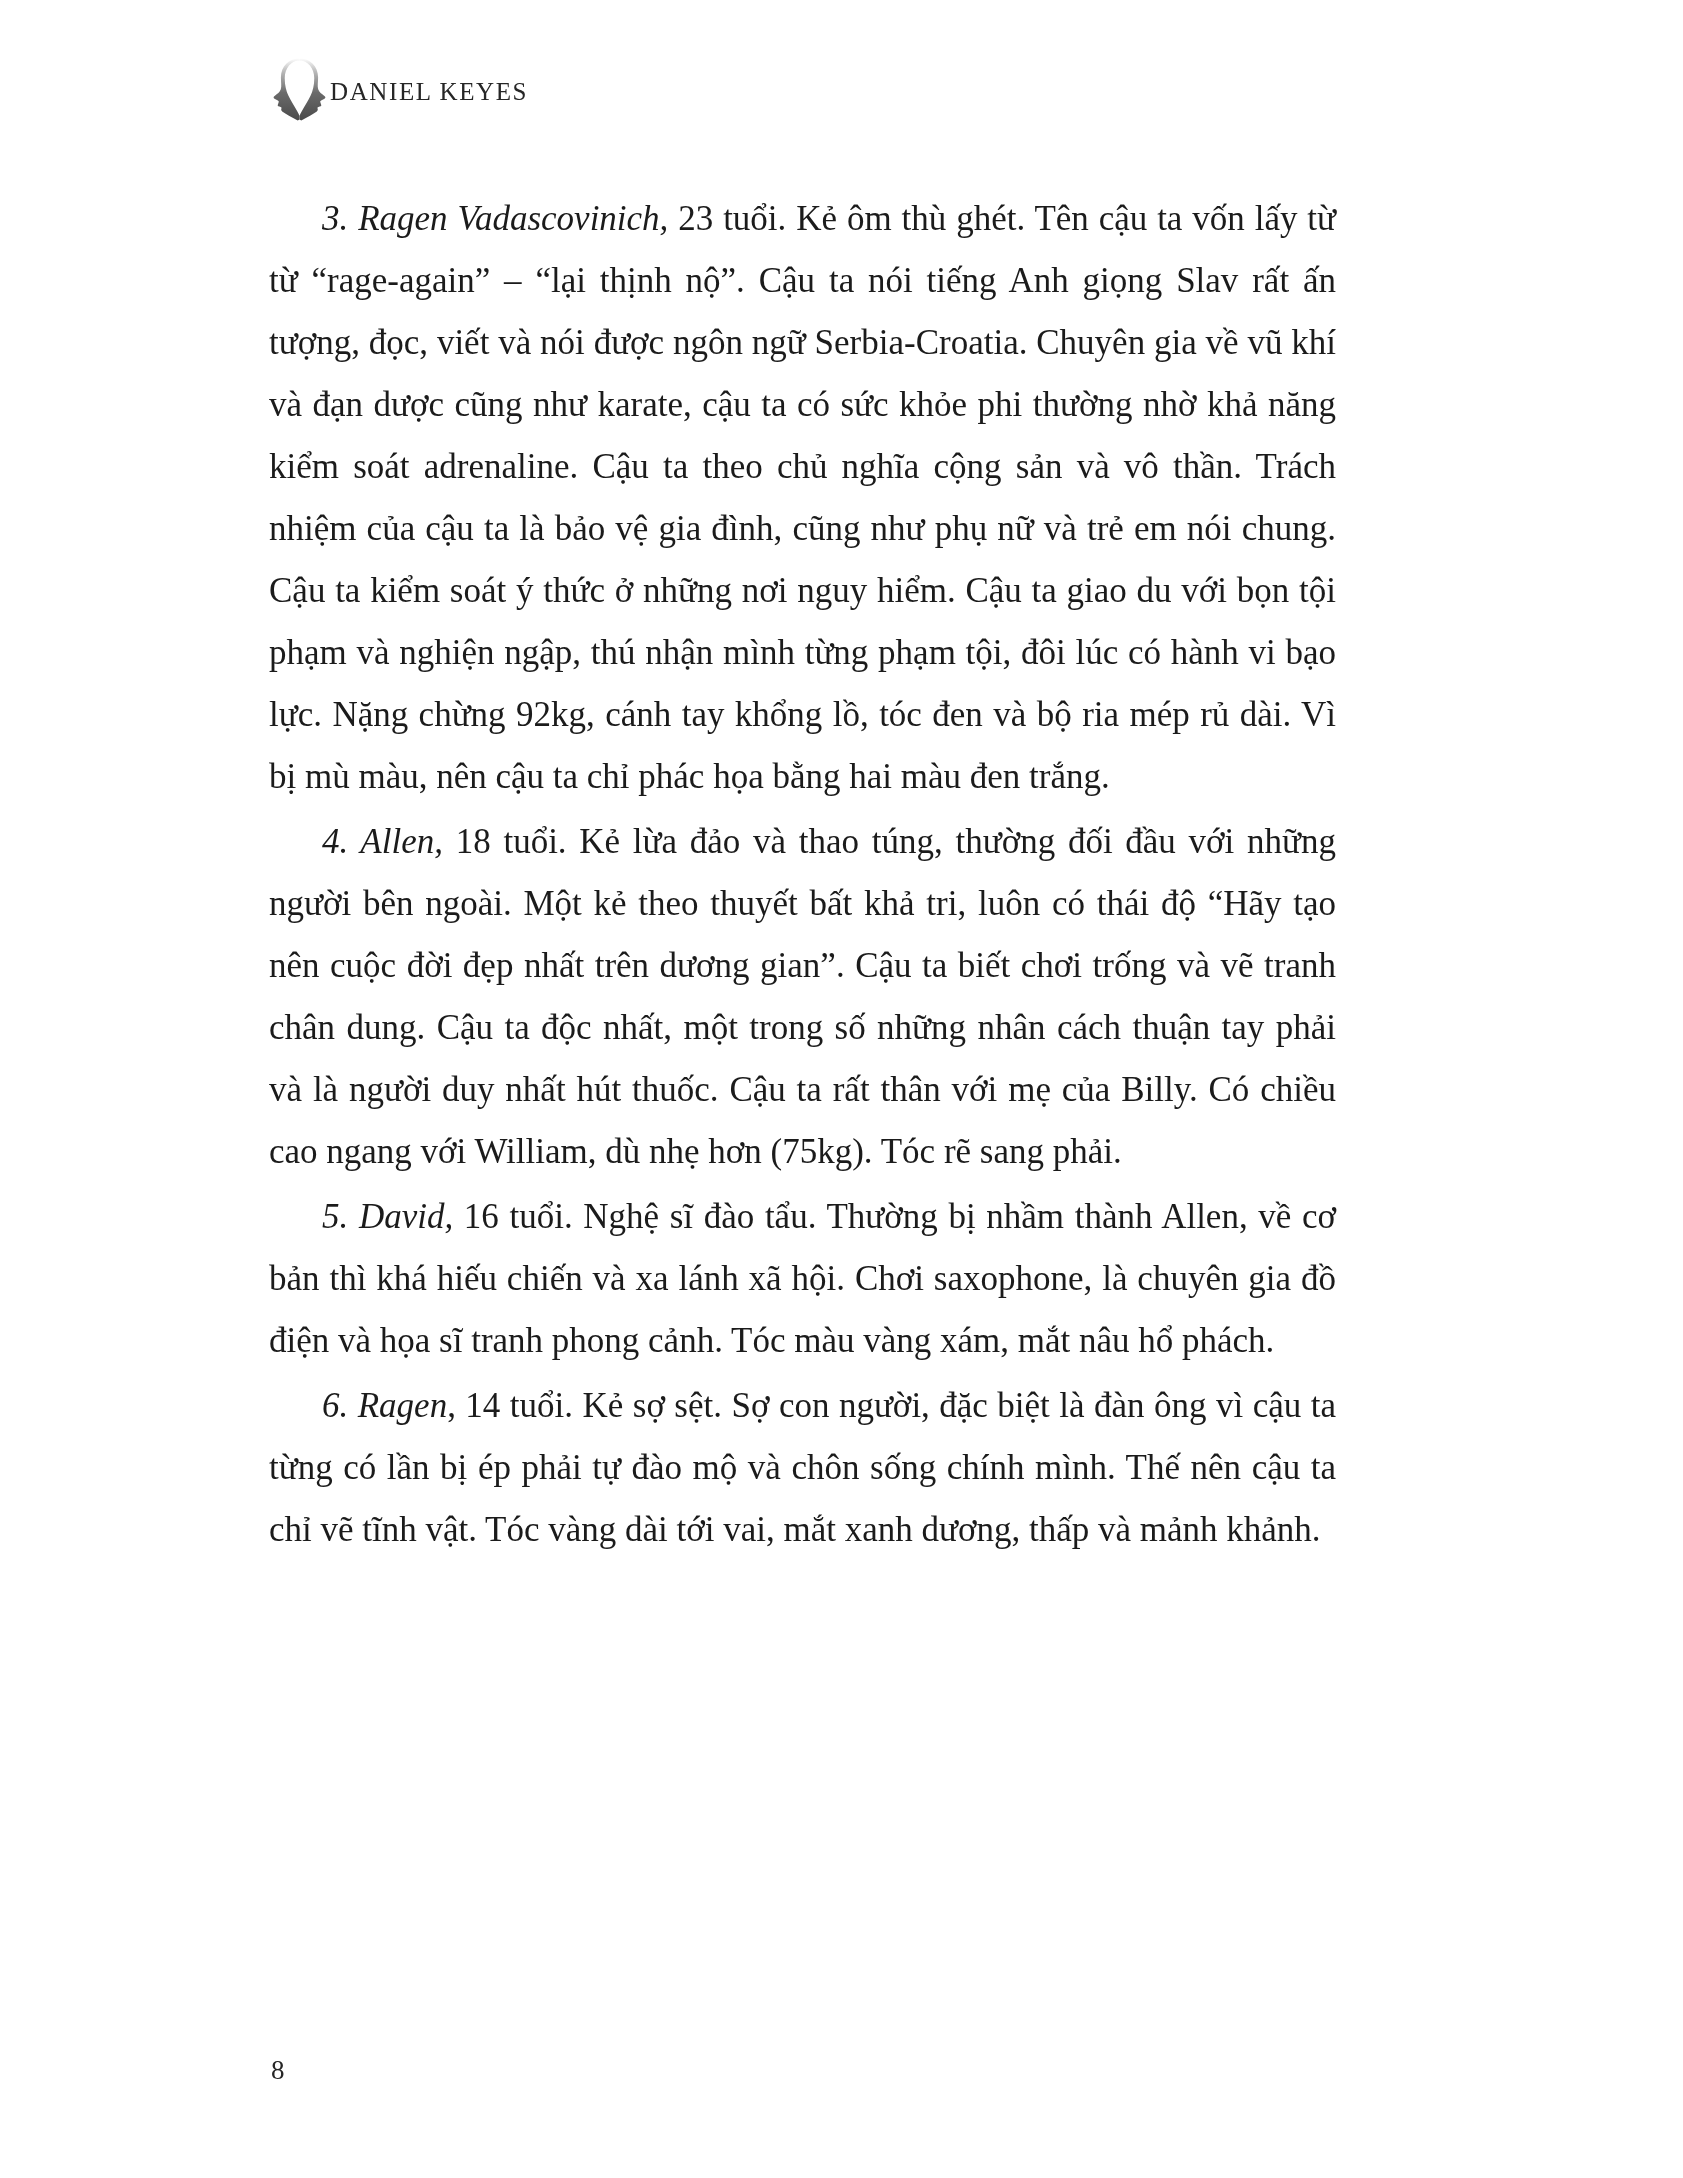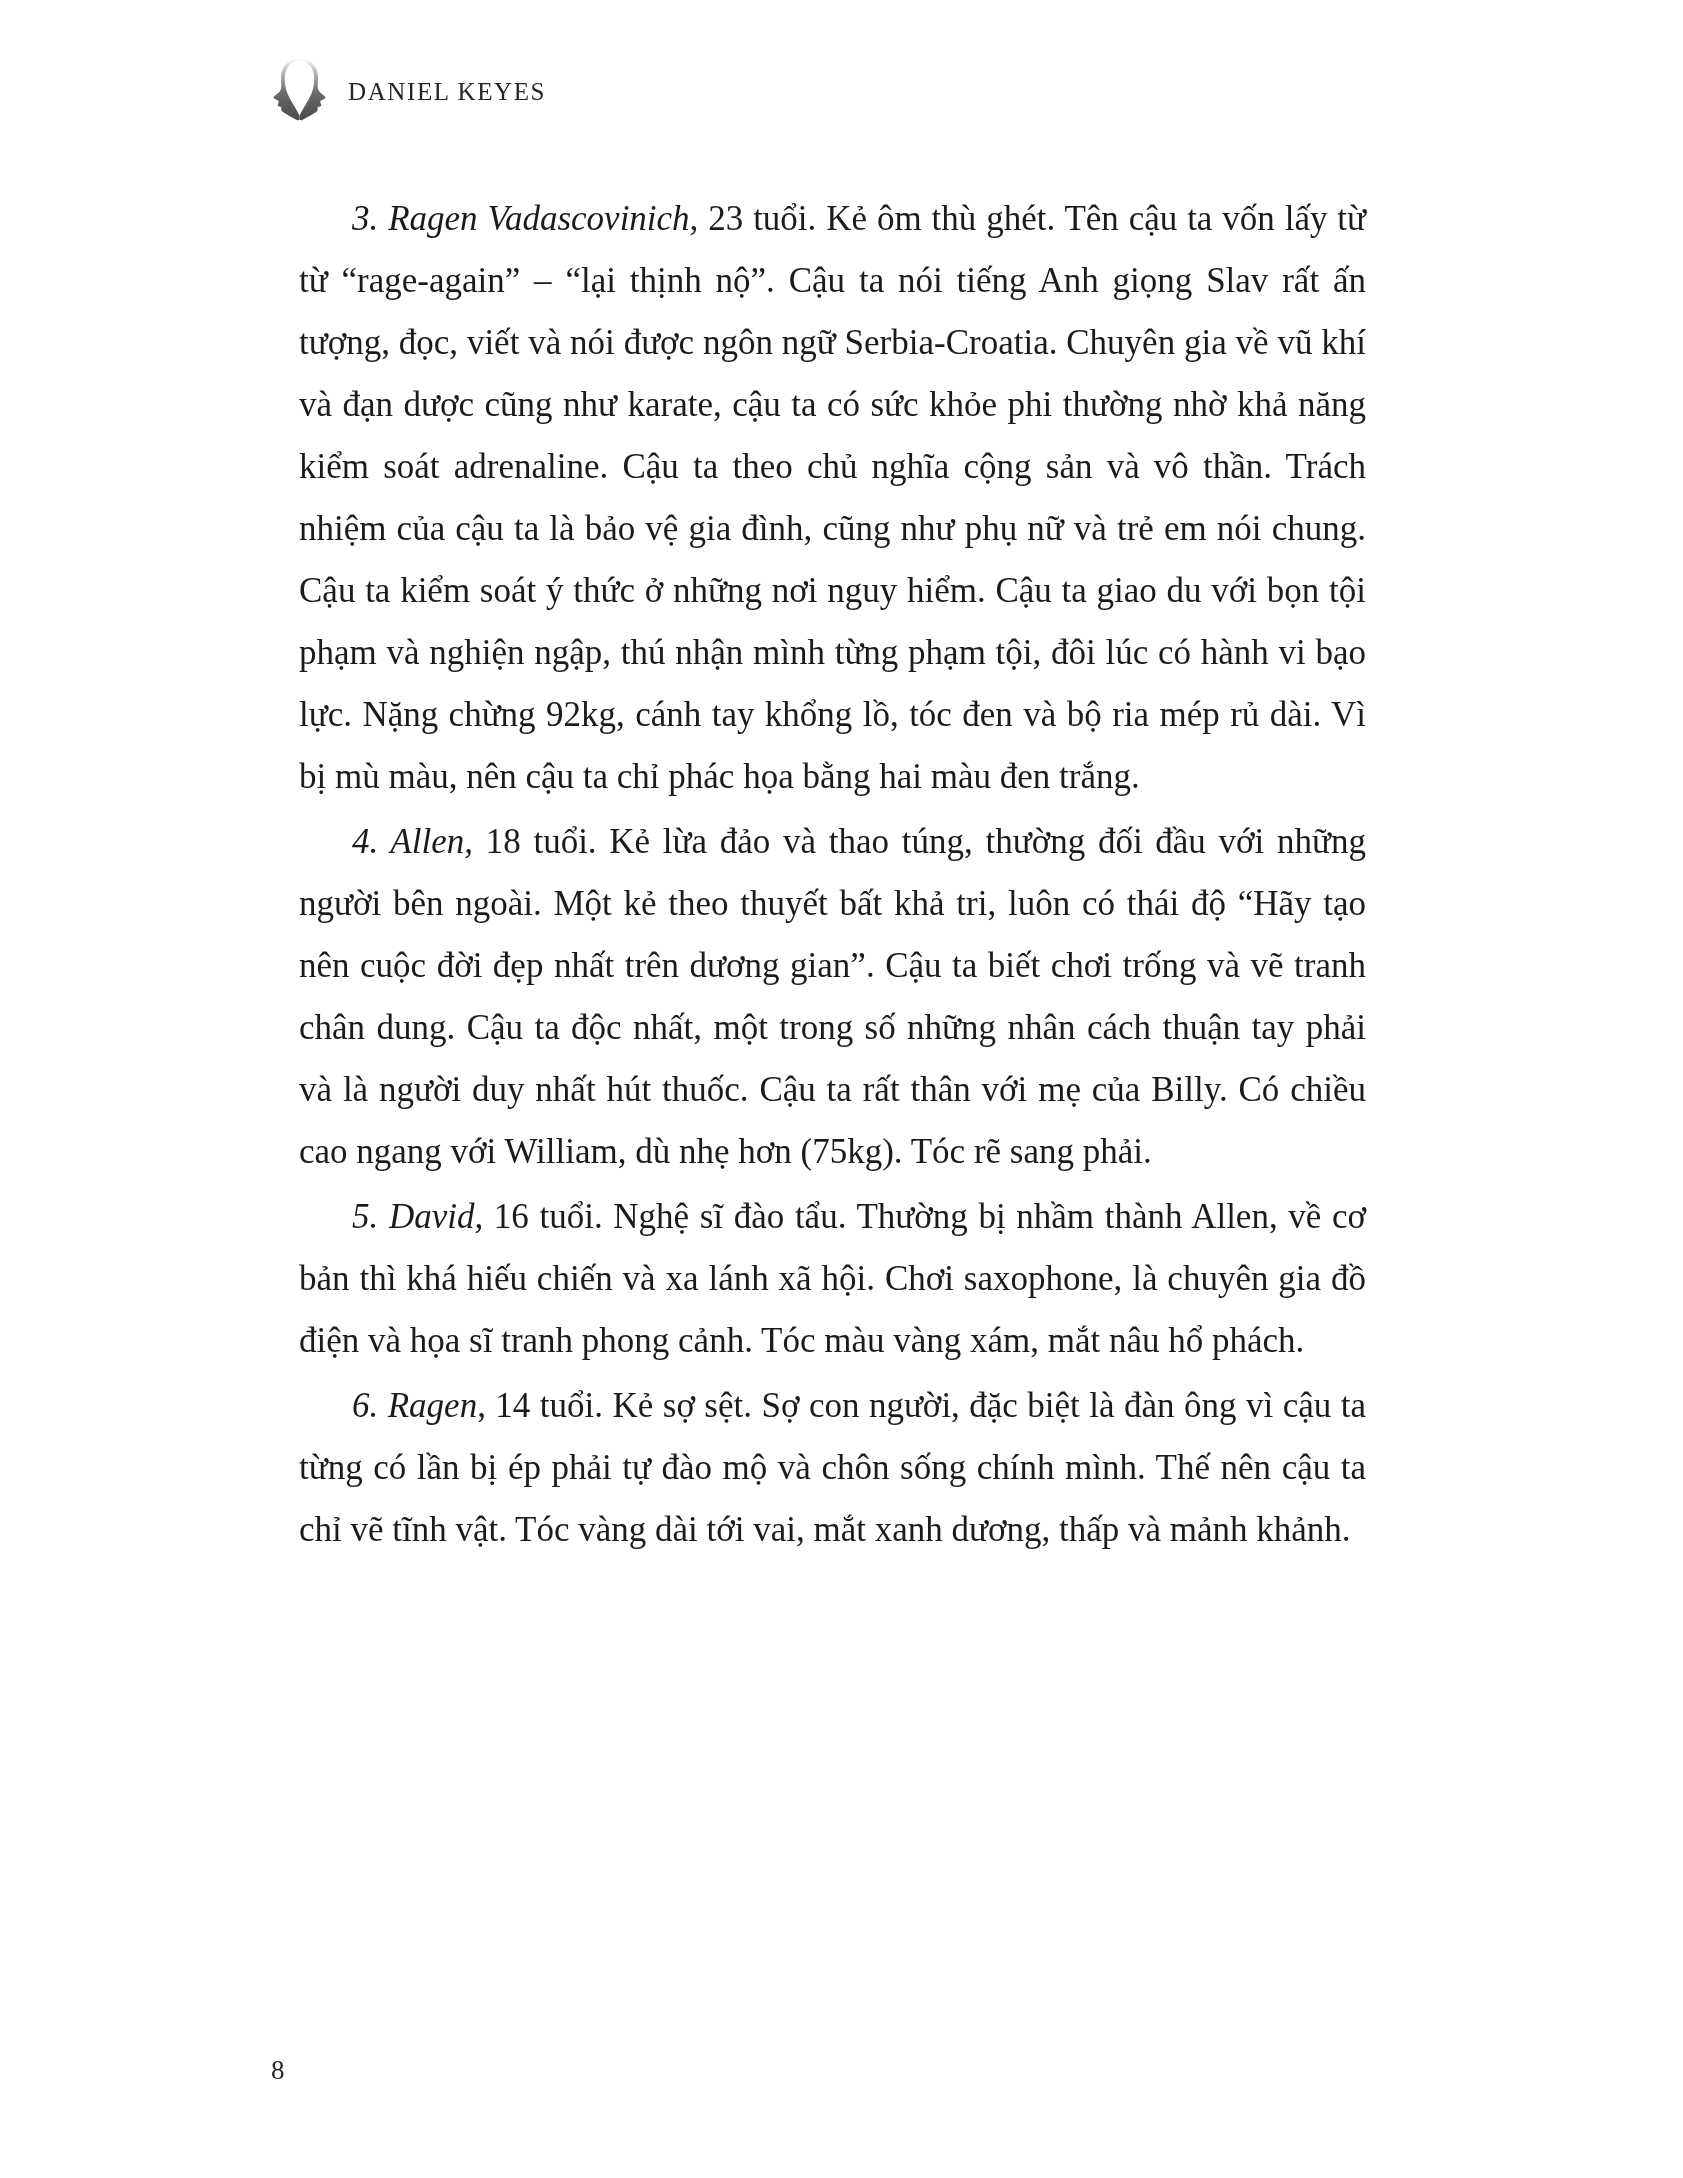--- a/index.html
+++ b/index.html
@@ -24,21 +24,20 @@
     box-sizing: border-box;
   }
 
   
   .running-head {
     position: absolute;
     left: 269px;
     top: 55px;
     display: flex;
     align-items: center;
-    gap: 18px;
     height: 67px;
   }
 
   .author-logo {
     width: 61px;
     height: 67px;
     display: block;
     flex: 0 0 auto;
   }
 
@@ -51,21 +50,20 @@
     line-height: 1;
     padding-top: 6px;
   }
 
   
   .textblock {
     position: absolute;
     left: 269px;
     top: 188px;
     width: 1067px;
-    margin-left: 30px;
   }
 
   p.body-para {
     margin: 0 0 3px 0;
     text-indent: 53px;
     text-align: justify;
     font-size: 35px;
     line-height: 62px;
     color: #1b1b1b;
     font-family: "Liberation Serif", "DejaVu Serif", serif;

